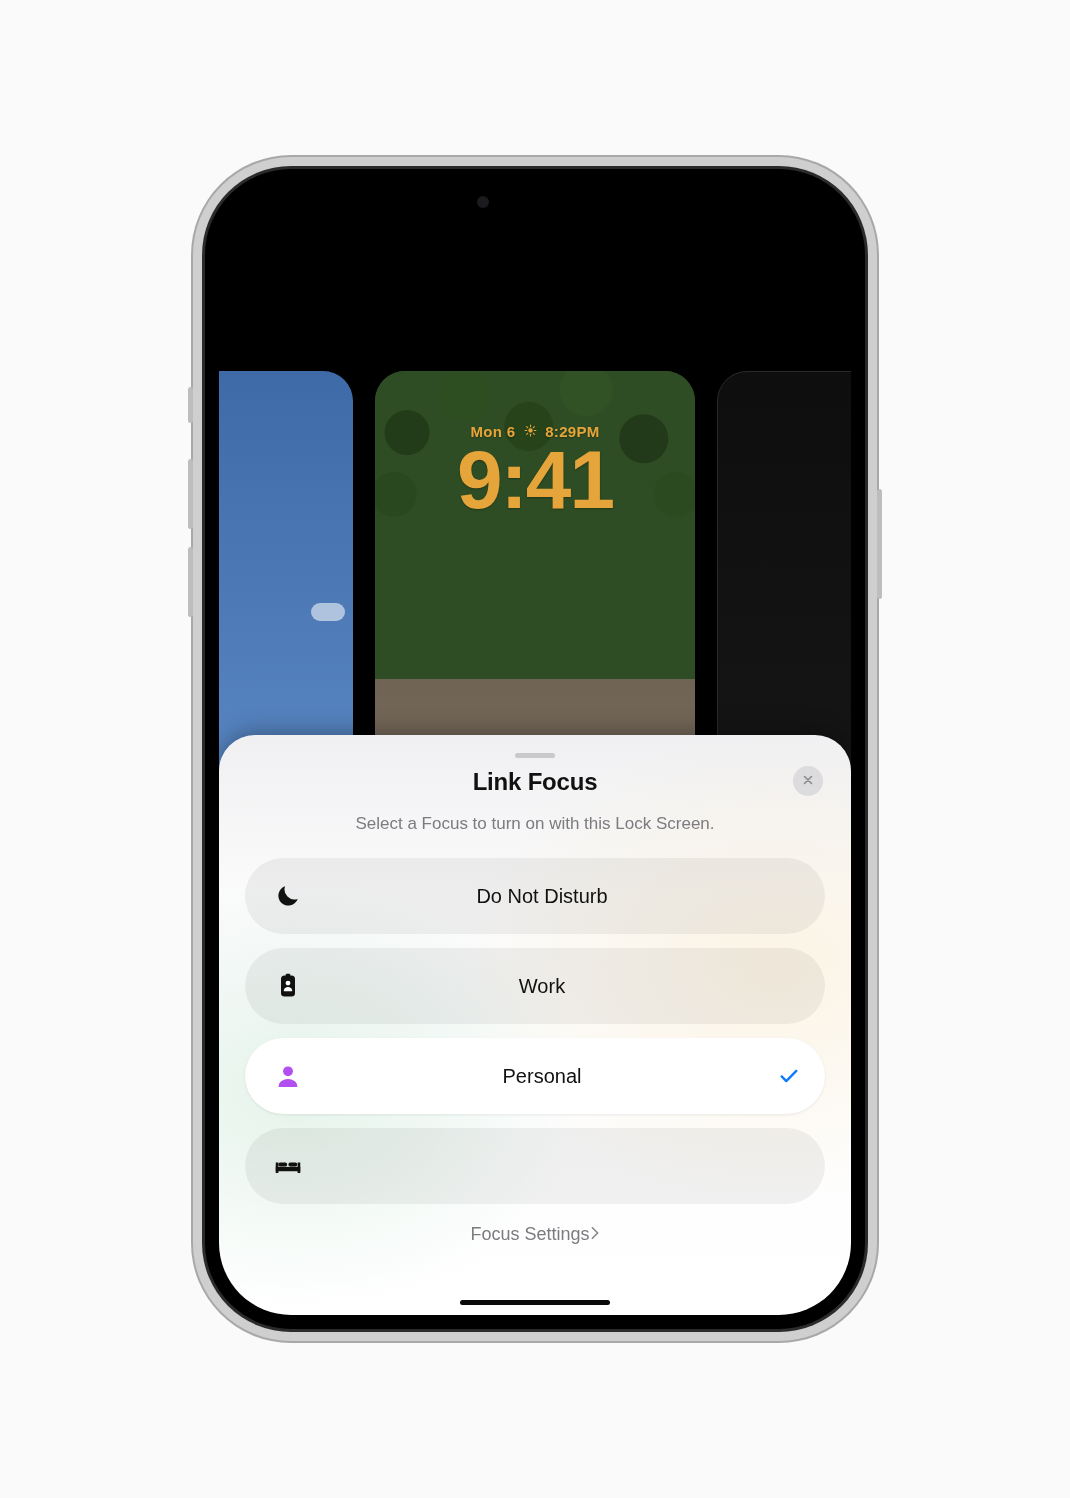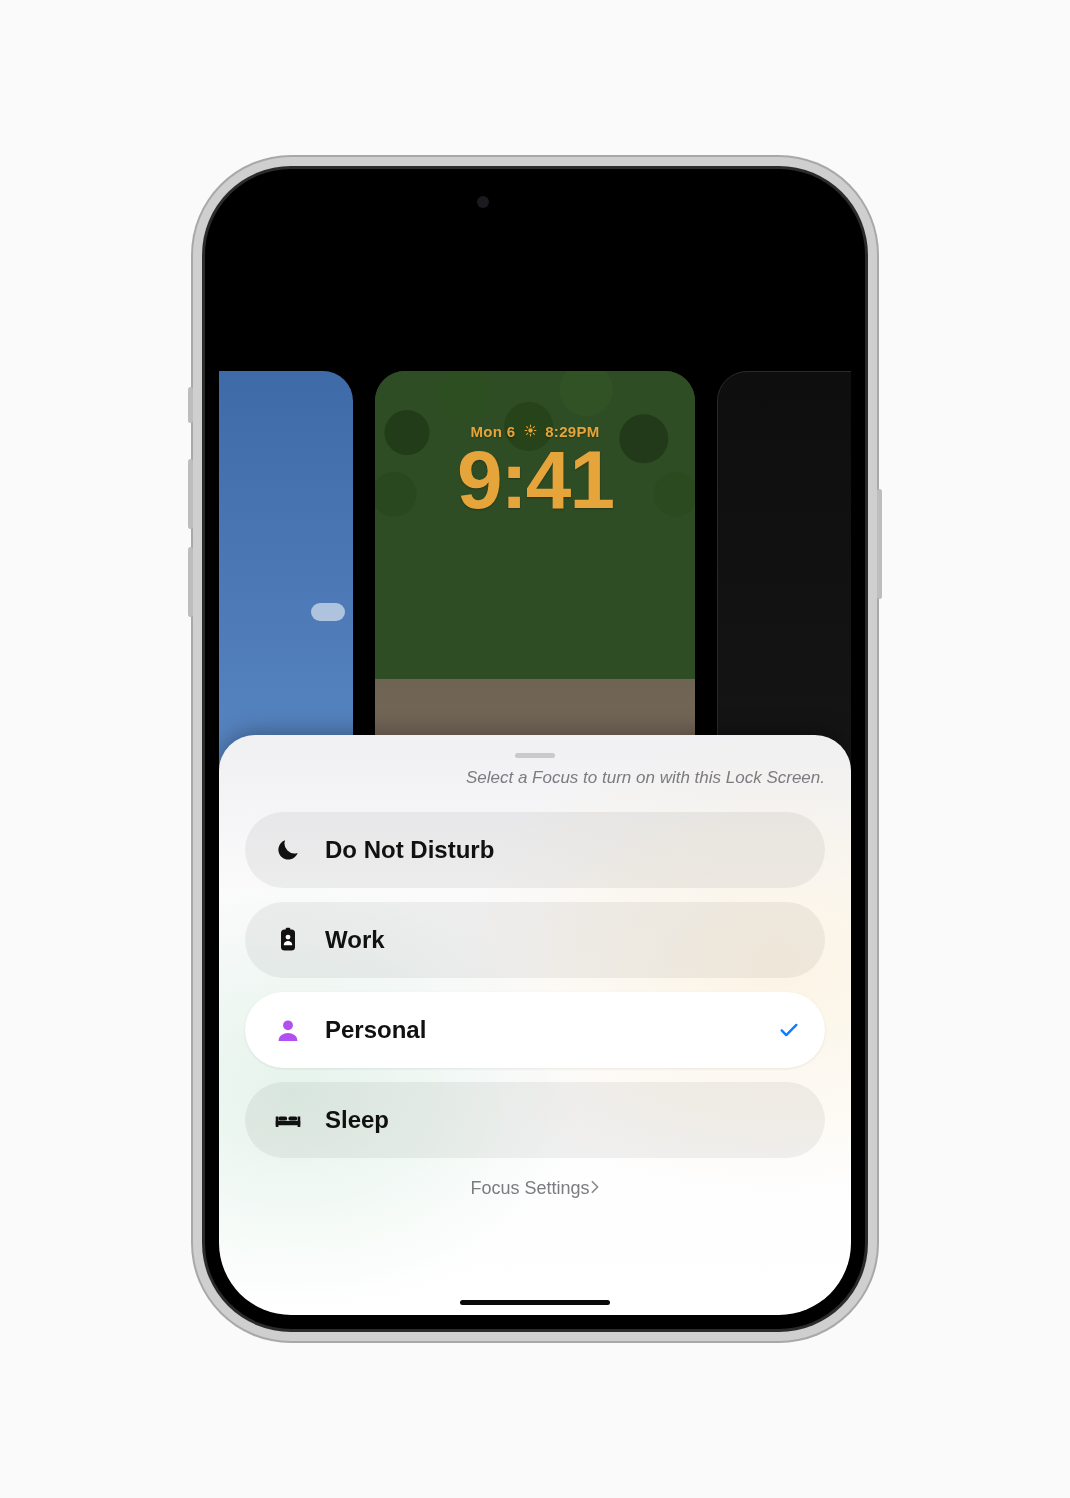--- a/index.html
+++ b/index.html
@@ -192,47 +192,46 @@
   .close-btn {
     position: absolute;
     right: 2px; top: -2px;
     width: 30px; height: 30px;
     border-radius: 50%;
     background: #dcdcde;
     display: flex; align-items: center; justify-content: center;
   }
   .close-btn svg { width: 12px; height: 12px; }
   .sheet-sub {
-    text-align: right;
+    text-align: center;
     color: #7b7b80;
     font-size: 17px;
     margin-bottom: 24px;
-    font-style: italic;
   }
 
   .focus-list { display: flex; flex-direction: column; gap: 14px; }
   .focus-item {
     height: 76px;
     border-radius: 38px;
     background: rgba(0,0,0,.055);
     display: grid;
     grid-template-columns: 74px 1fr 60px;
     align-items: center;
     padding: 0 6px;
   }
   .focus-item.selected {
     background: #ffffff;
     box-shadow: 0 1px 3px rgba(0,0,0,.08);
   }
   .focus-icon { display: flex; align-items: center; justify-content: center; }
   .focus-icon svg { width: 28px; height: 28px; }
   .focus-label {
-    text-align: left;
-    font-size: 24px;
-    font-weight: 700;
+    text-align: center;
+    font-size: 20px;
+    font-weight: 400;
     color: #111;
   }
   .focus-check { display: flex; align-items: center; justify-content: center; color: #0a7aff; }
   .focus-check svg { width: 22px; height: 22px; }
 
   .sheet-footer {
     margin-top: 20px;
     text-align: right;
     color: #7b7b80;
     font-size: 18px;
@@ -307,20 +306,30 @@
           <div class="lock-time">9:41</div>
         </div>
       </div>
 
       <div class="card card-right"></div>
     </div>
 
     <div class="sheet">
       <div class="grabber"></div>
 
+      <div class="sheet-header">
+        <div class="sheet-title">Link Focus</div>
+        <div class="close-btn">
+          <span>
+            <svg viewBox="0 0 24 24">
+                <path d="M5 5 L19 19 M19 5 L5 19" stroke="#8a8a8e" stroke-width="3.2" stroke-linecap="round" fill="none"></path>
+              </svg>
+          </span>
+        </div>
+      </div>
 
       <div class="sheet-sub">Select a Focus to turn on with this Lock Screen.</div>
 
       <div class="focus-list">
 
         <div class="focus-item">
           <span class="focus-icon">
             <svg viewBox="0 0 24 24">
                 <path fill="#111" d="M20.3 14.5A8.5 8.5 0 0 1 9.5 3.7 8.5 8.5 0 1 0 20.3 14.5z"></path>
               </svg>
@@ -360,21 +369,20 @@
         <div class="focus-item">
           <span class="focus-icon">
             <svg viewBox="0 0 32 24">
                 <rect x="2" y="8" width="3" height="12" fill="#111"></rect>
                 <rect x="27" y="8" width="3" height="12" fill="#111"></rect>
                 <rect x="2" y="13" width="28" height="5" fill="#111"></rect>
                 <rect x="5" y="8" width="10" height="4.5" rx="2" fill="#111"></rect>
                 <rect x="16.5" y="8" width="10" height="4.5" rx="2" fill="#111"></rect>
               </svg>
           </span>
-          <span class="focus-label">Sleep</span>
           <span class="focus-check"></span>
         </div>
 
       </div>
 
       <div class="sheet-footer">
         <span>Focus Settings</span>
         <span>
           <svg viewBox="0 0 10 16">
               <path d="M2 2l6 6-6 6" fill="none" stroke="#8a8a8e" stroke-width="2" stroke-linecap="round" stroke-linejoin="round"></path>

